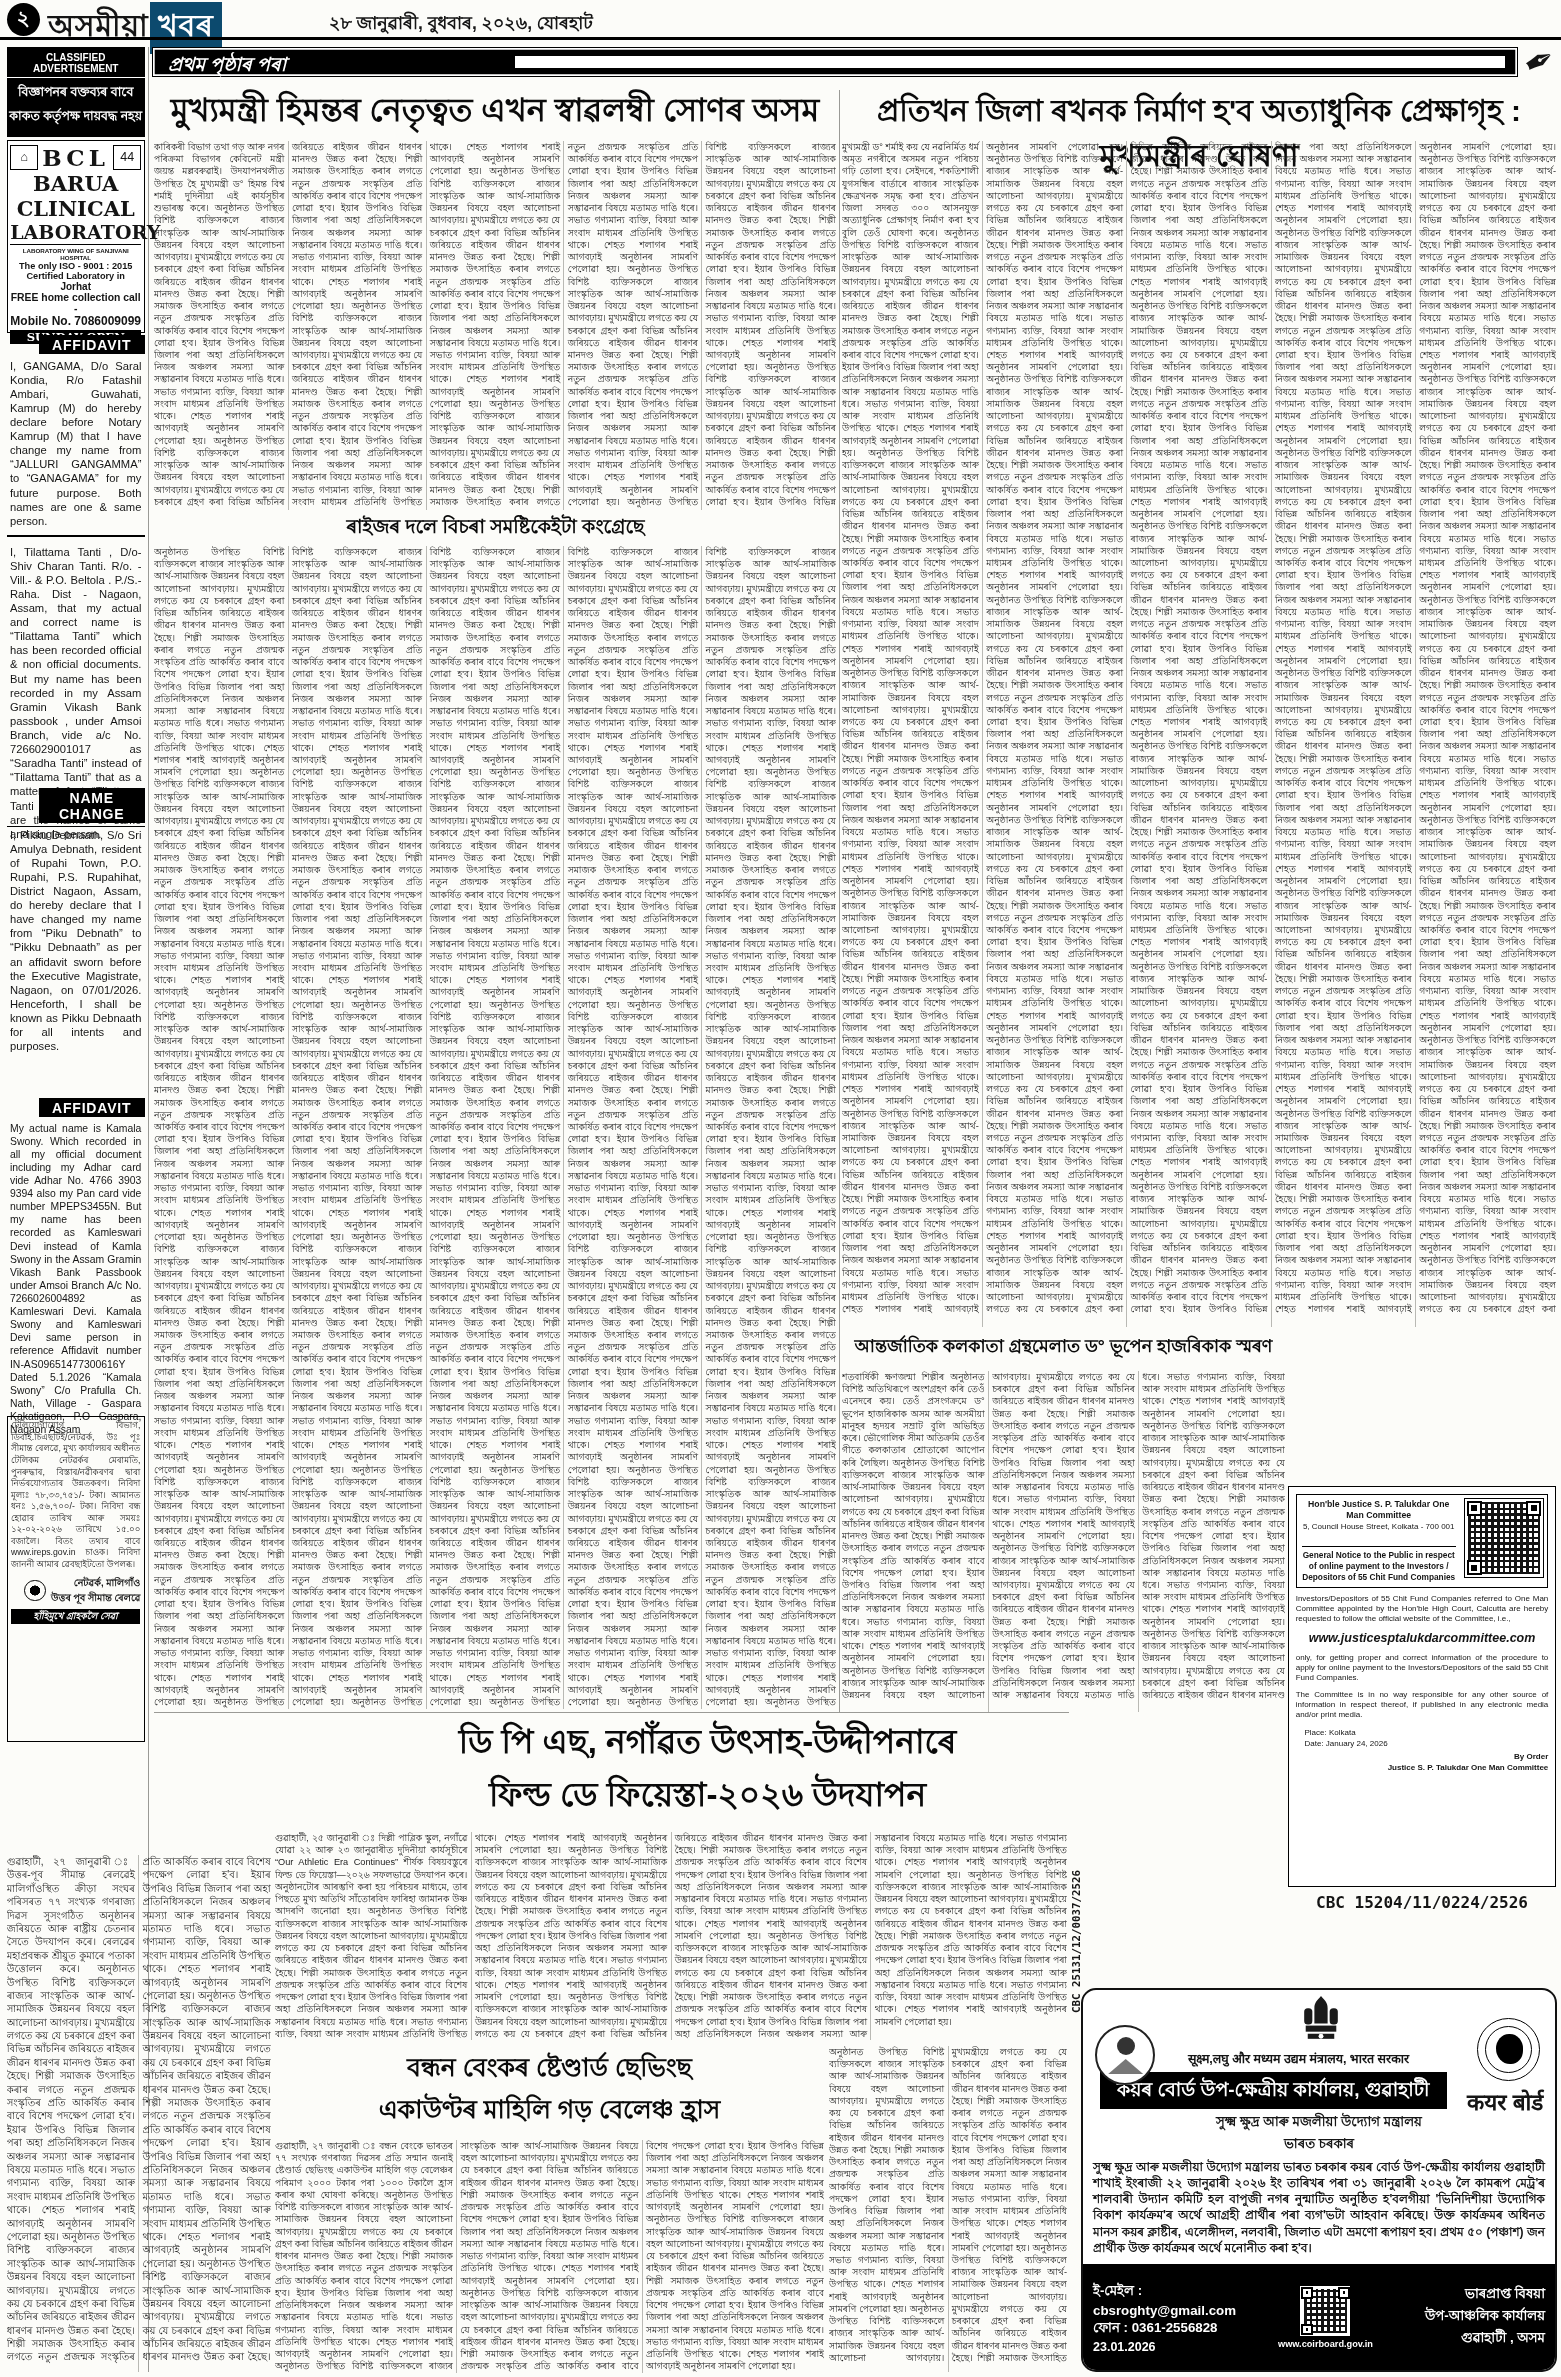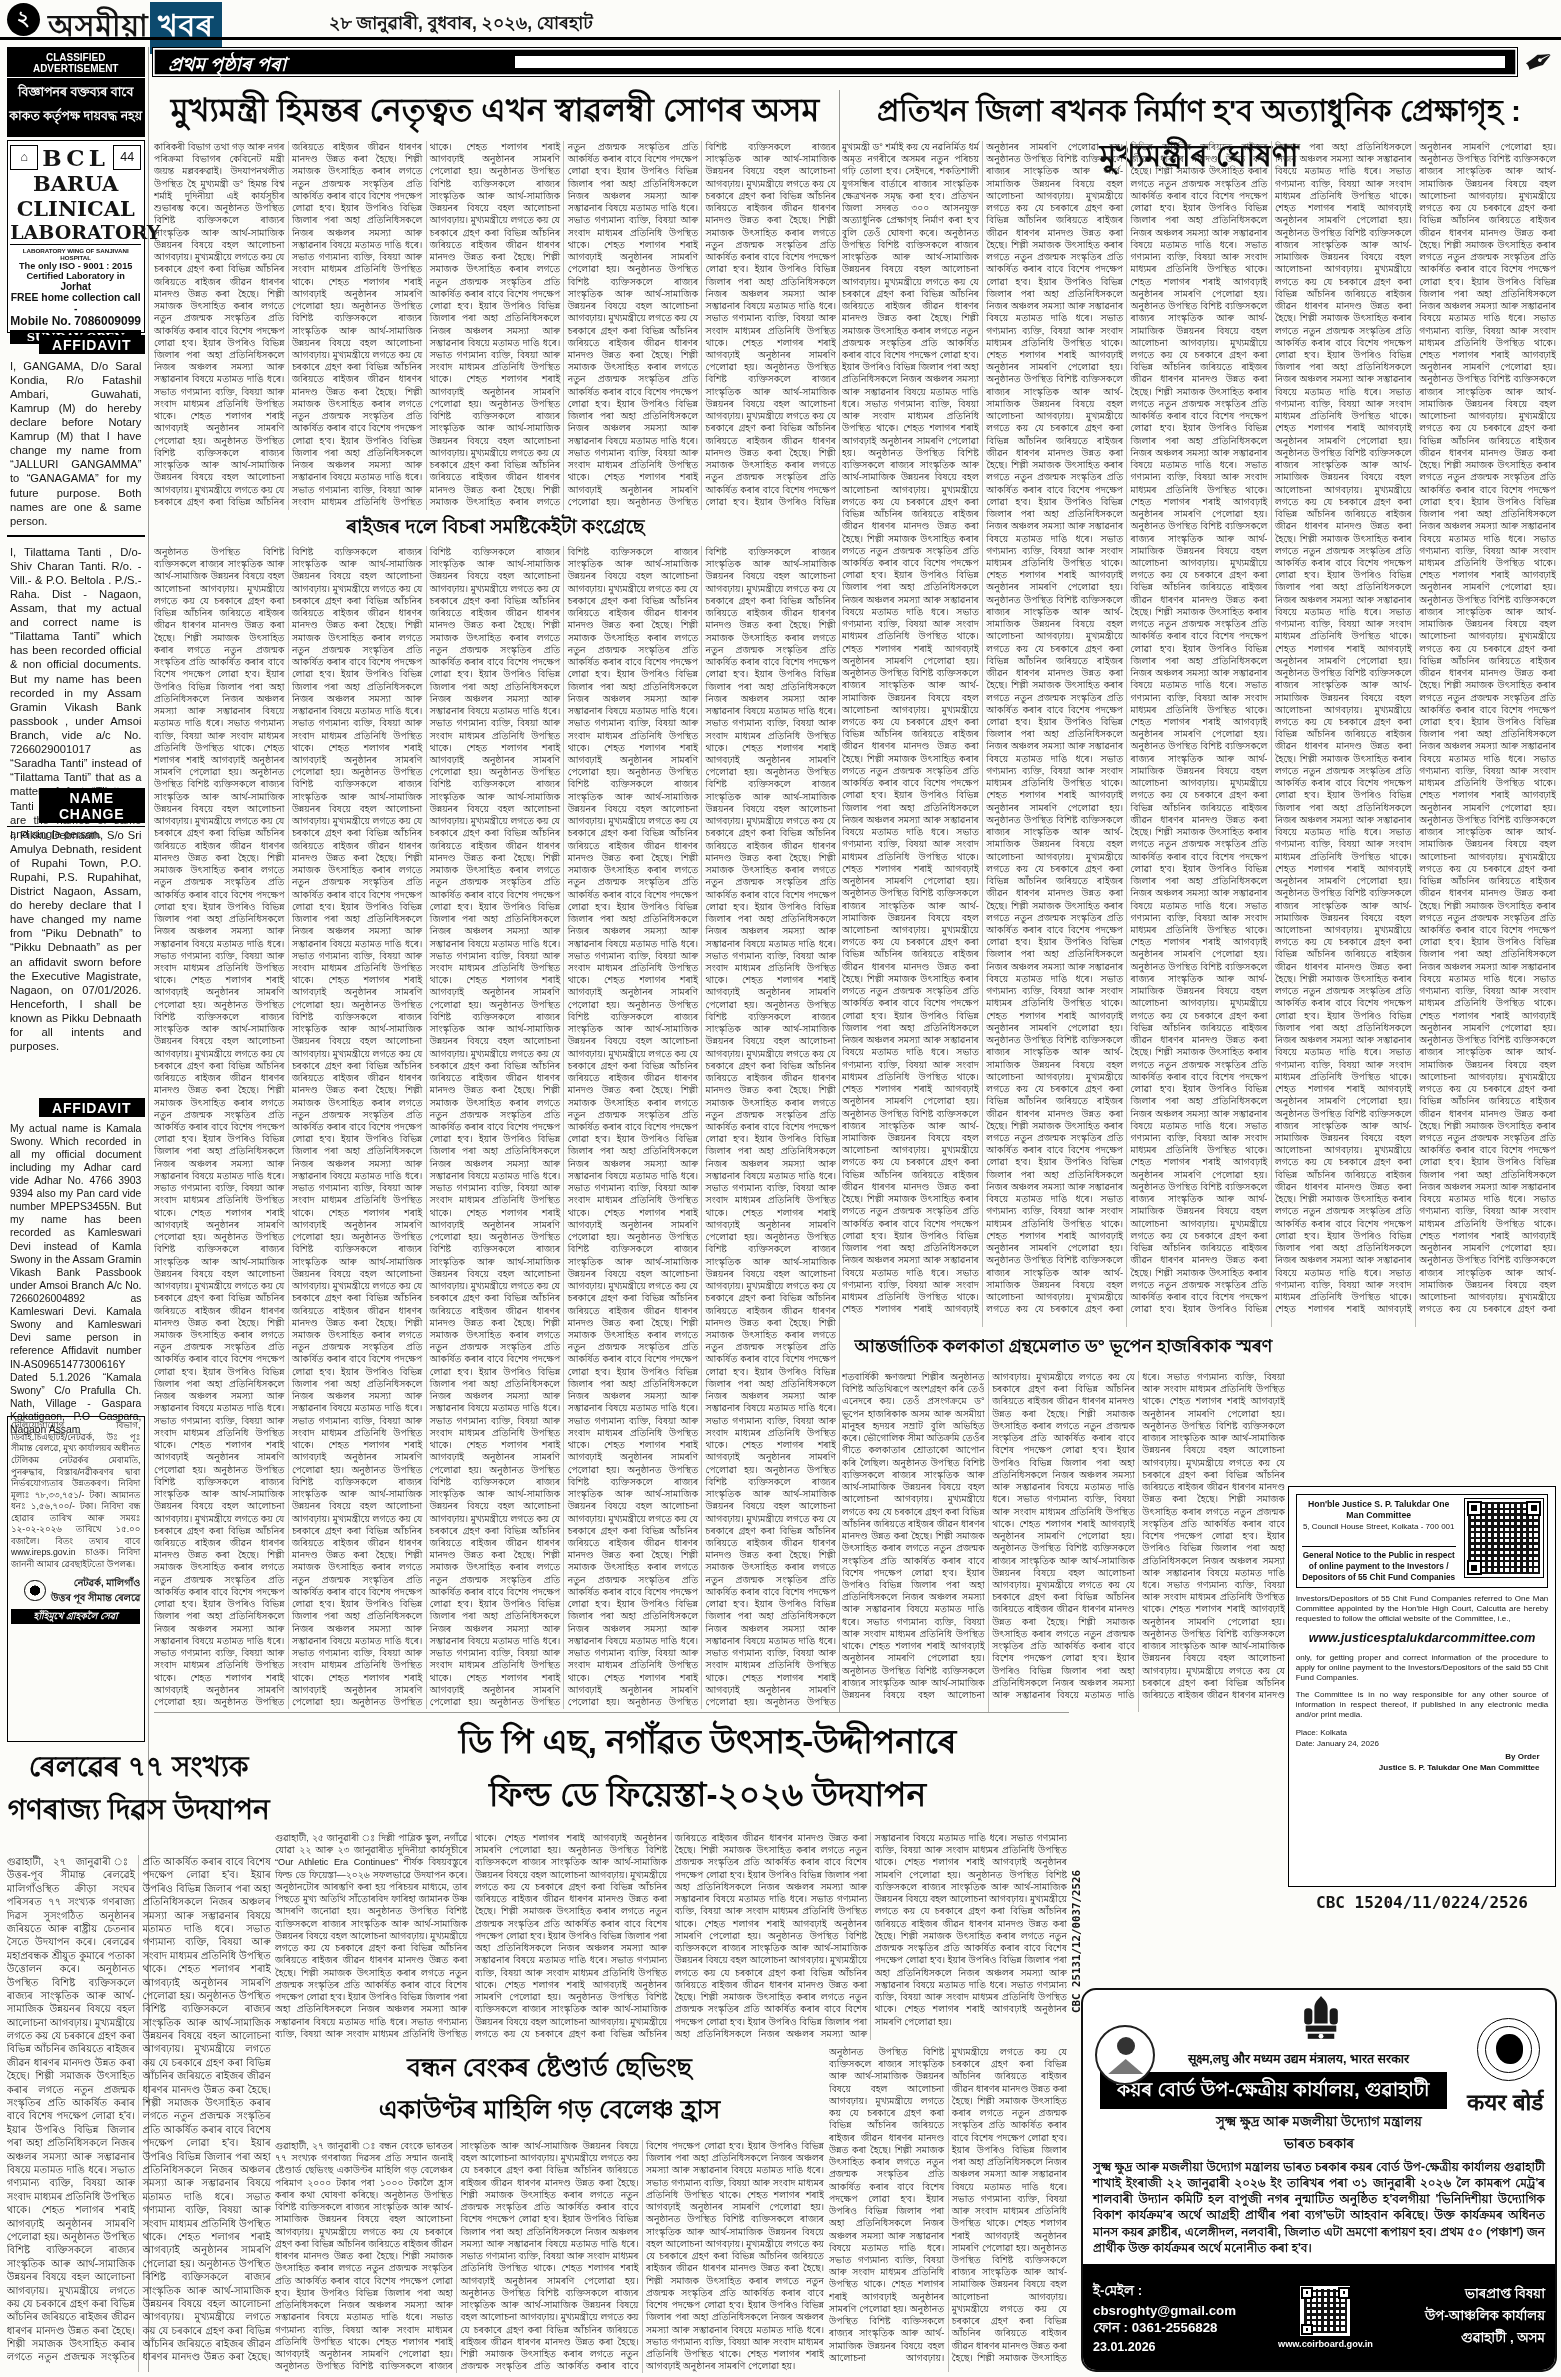--- a/index.html
+++ b/index.html
@@ -49,21 +49,21 @@
 
   
   .justice { border:1.7px solid #000; background:#fff; padding:6.7px; font-size:8px; line-height:1.3; }
   .j-headbox { border:1.2px solid #000; display:flex; }
   .j-left { flex:1; padding:4.2px 5px; }
   .j-title { font-weight:800; font-size:8.7px; text-align:center; }
   .j-addr { font-size:8px; text-align:center; border-bottom:0.8px solid #000; padding-bottom:14px; margin-bottom:3.3px; }
   .j-notice { font-weight:800; font-size:8.3px; text-align:center; }
   .j-url { font-weight:800; font-style:italic; font-size:12.5px; text-align:center; margin:5.8px 0; }
   .j-p { text-align:justify; margin-top:5.8px; }
-  .j-foot { display:flex; justify-content:flex-start; margin-top:7.5px; }
+  .j-foot { display:flex; justify-content:flex-end; margin-top:7.5px; }
   .j-byorder { text-align:right; font-weight:800;margin-top:24px; }
   .cbc { font-family:"DejaVu Sans Mono", monospace; font-weight:700; font-size:16px; text-align:center; }
 
   
   .coir { border:2.5px solid #111; border-radius:15px; background:#fff; overflow:hidden; }
   .coir-bar { background:#000; color:#fff; font-weight:800; font-size:19px; text-align:center; padding:2.5px 5px; }
   .coir-body { font-size:12px; font-weight:700; line-height:1.35; text-align:justify; padding:3.3px 10px; }
   .coir-foot { position:absolute; left:0; right:0; bottom:0; height:106px; background:#000; color:#fff;
                display:flex; align-items:center; padding:0 10px; border-radius:0 0 11.6px 11.6px; }
   .girl-logo { width:60px; height:60px; border-radius:50%; border:2.5px solid #222; position:relative; background:#fff; }
@@ -146,24 +146,20 @@
     <div style="display:flex; align-items:center; justify-content:flex-end; gap:5px; margin-top:5px;">
       <span class="rail-logo"></span>
       <span style="text-align:right; font-size:9.6px; font-weight:700;">
         <div>নেটৱৰ্ক, মালিগাঁও</div>
         <div>উত্তৰ পূব সীমান্ত ৰেলৱে</div>
       </span>
     </div>
     <div class="strip" style="font-size:9.2px; font-style:italic; margin-top:3.3px;">হাঁহিমুখে গ্ৰাহকলৈ সেৱা</div>
   </div>
 
-  <div class="blk head-xl" style="left:6.7px; top:1745px; width:264px; font-size:28px; line-height:1.55;">
-    <div>ৰেলৱেৰ ৭৭ সংখ্যক</div>
-    <div>গণৰাজ্য দিৱস উদযাপন</div>
-  </div>
   <div class="blk" style="left:6.7px; top:1855px; width:264px; height:517px;">
     <div class="cols body-md" style="column-count:2;">
       <span>গুৱাহাটী, ২৭ জানুৱাৰী ঃ উত্তৰ-পূব সীমান্ত ৰেলৱেই মালিগাঁওস্থিত ক্ৰীড়া সংঘৰ পৰিসৰত ৭৭ সংখ্যক গণৰাজ্য দিৱস সুসংগঠিত অনুষ্ঠানৰ জৰিয়তে আৰু ৰাষ্ট্ৰীয় চেতনাৰ সৈতে উদযাপন কৰে। ৰেলৱেৰ মহাপ্ৰবন্ধক শ্ৰীয়ুত কুমাৰে পতাকা উত্তোলন কৰে।</span>
       <span> অনুষ্ঠানত উপস্থিত বিশিষ্ট ব্যক্তিসকলে ৰাজ্যৰ সাংস্কৃতিক আৰু আৰ্থ-সামাজিক উন্নয়নৰ বিষয়ে বহল আলোচনা আগবঢ়ায়। মুখ্যমন্ত্ৰীয়ে লগতে কয় যে চৰকাৰে গ্ৰহণ কৰা বিভিন্ন আঁচনিৰ জৰিয়তে ৰাইজৰ জীৱন ধাৰণৰ মানদণ্ড উন্নত কৰা হৈছে। শিল্পী সমাজক উৎসাহিত কৰাৰ লগতে নতুন প্ৰজন্মক সংস্কৃতিৰ প্ৰতি আকৰ্ষিত কৰাৰ বাবে বিশেষ পদক্ষেপ লোৱা হ'ব। ইয়াৰ উপৰিও বিভিন্ন জিলাৰ পৰা অহা প্ৰতিনিধিসকলে নিজৰ অঞ্চলৰ সমস্যা আৰু সম্ভাৱনাৰ বিষয়ে মতামত দাঙি ধৰে। সভাত গণ্যমান্য ব্যক্তি, বিষয়া আৰু সংবাদ মাধ্যমৰ প্ৰতিনিধি উপস্থিত থাকে। শেহত শলাগৰ শৰাই আগবঢ়াই অনুষ্ঠানৰ সামৰণি পেলোৱা হয়। অনুষ্ঠানত উপস্থিত বিশিষ্ট ব্যক্তিসকলে ৰাজ্যৰ সাংস্কৃতিক আৰু আৰ্থ-সামাজিক উন্নয়নৰ বিষয়ে বহল আলোচনা আগবঢ়ায়। মুখ্যমন্ত্ৰীয়ে লগতে কয় যে চৰকাৰে গ্ৰহণ কৰা বিভিন্ন আঁচনিৰ জৰিয়তে ৰাইজৰ জীৱন ধাৰণৰ মানদণ্ড উন্নত কৰা হৈছে। শিল্পী সমাজক উৎসাহিত কৰাৰ লগতে নতুন প্ৰজন্মক সংস্কৃতিৰ প্ৰতি আকৰ্ষিত কৰাৰ বাবে বিশেষ পদক্ষেপ লোৱা হ'ব। ইয়াৰ উপৰিও বিভিন্ন জিলাৰ পৰা অহা প্ৰতিনিধিসকলে নিজৰ অঞ্চলৰ সমস্যা আৰু সম্ভাৱনাৰ বিষয়ে মতামত দাঙি ধৰে। সভাত গণ্যমান্য ব্যক্তি, বিষয়া আৰু সংবাদ মাধ্যমৰ প্ৰতিনিধি উপস্থিত থাকে। শেহত শলাগৰ শৰাই আগবঢ়াই অনুষ্ঠানৰ সামৰণি পেলোৱা হয়। অনুষ্ঠানত উপস্থিত বিশিষ্ট ব্যক্তিসকলে ৰাজ্যৰ সাংস্কৃতিক আৰু আৰ্থ-সামাজিক উন্নয়নৰ বিষয়ে বহল আলোচনা আগবঢ়ায়। মুখ্যমন্ত্ৰীয়ে লগতে কয় যে চৰকাৰে গ্ৰহণ কৰা বিভিন্ন আঁচনিৰ জৰিয়তে ৰাইজৰ জীৱন ধাৰণৰ মানদণ্ড উন্নত কৰা হৈছে। শিল্পী সমাজক উৎসাহিত কৰাৰ লগতে নতুন প্ৰজন্মক সংস্কৃতিৰ প্ৰতি আকৰ্ষিত কৰাৰ বাবে বিশেষ পদক্ষেপ লোৱা হ'ব। ইয়াৰ উপৰিও বিভিন্ন জিলাৰ পৰা অহা প্ৰতিনিধিসকলে নিজৰ অঞ্চলৰ সমস্যা আৰু সম্ভাৱনাৰ বিষয়ে মতামত দাঙি ধৰে। সভাত গণ্যমান্য ব্যক্তি, বিষয়া আৰু সংবাদ মাধ্যমৰ প্ৰতিনিধি উপস্থিত থাকে। শেহত শলাগৰ শৰাই আগবঢ়াই অনুষ্ঠানৰ সামৰণি পেলোৱা হয়। অনুষ্ঠানত উপস্থিত বিশিষ্ট ব্যক্তিসকলে ৰাজ্যৰ সাংস্কৃতিক আৰু আৰ্থ-সামাজিক উন্নয়নৰ বিষয়ে বহল আলোচনা আগবঢ়ায়। মুখ্যমন্ত্ৰীয়ে লগতে কয় যে চৰকাৰে গ্ৰহণ কৰা বিভিন্ন আঁচনিৰ জৰিয়তে ৰাইজৰ জীৱন ধাৰণৰ মানদণ্ড উন্নত কৰা হৈছে। শিল্পী সমাজক উৎসাহিত কৰাৰ লগতে নতুন প্ৰজন্মক সংস্কৃতিৰ প্ৰতি আকৰ্ষিত কৰাৰ বাবে বিশেষ পদক্ষেপ লোৱা হ'ব। ইয়াৰ উপৰিও বিভিন্ন জিলাৰ পৰা অহা প্ৰতিনিধিসকলে নিজৰ অঞ্চলৰ সমস্যা আৰু সম্ভাৱনাৰ বিষয়ে মতামত দাঙি ধৰে। সভাত গণ্যমান্য ব্যক্তি, বিষয়া আৰু সংবাদ মাধ্যমৰ প্ৰতিনিধি উপস্থিত থাকে। শেহত শলাগৰ শৰাই আগবঢ়াই অনুষ্ঠানৰ সামৰণি পেলোৱা হয়। অনুষ্ঠানত উপস্থিত বিশিষ্ট ব্যক্তিসকলে ৰাজ্যৰ সাংস্কৃতিক আৰু আৰ্থ-সামাজিক উন্নয়নৰ বিষয়ে বহল আলোচনা আগবঢ়ায়। মুখ্যমন্ত্ৰীয়ে লগতে কয় যে চৰকাৰে গ্ৰহণ কৰা বিভিন্ন আঁচনিৰ জৰিয়তে ৰাইজৰ জীৱন ধাৰণৰ মানদণ্ড উন্নত কৰা হৈছে। শিল্পী সমাজক উৎসাহিত কৰাৰ লগতে নতুন প্ৰজন্মক সংস্কৃতিৰ প্ৰতি আকৰ্ষিত কৰাৰ বাবে বিশেষ পদক্ষেপ লোৱা হ'ব। ইয়াৰ উপৰিও বিভিন্ন জিলাৰ পৰা অহা প্ৰতিনিধিসকলে নিজৰ অঞ্চলৰ সমস্যা আৰু সম্ভাৱনাৰ বিষয়ে মতামত দাঙি ধৰে। সভাত গণ্যমান্য ব্যক্তি, বিষয়া আৰু সংবাদ মাধ্যমৰ প্ৰতিনিধি উপস্থিত থাকে। শেহত শলাগৰ শৰাই আগবঢ়াই অনুষ্ঠানৰ সামৰণি পেলোৱা হয়।</span>
     </div>
   </div>
 
   <div class="blk head-xl" style="left:154px; top:88px; width:682px; font-size:32px; line-height:45px;">মুখ্যমন্ত্ৰী হিমন্তৰ নেতৃত্বত এখন স্বাৱলম্বী সোণৰ অসম</div>
   <div class="blk head-xl" style="left:842px; top:88px; width:714px; font-size:30px; line-height:45px;">প্ৰতিখন জিলা ৰখনক নিৰ্মাণ হ'ব অত্যাধুনিক প্ৰেক্ষাগৃহ : মুখ্যমন্ত্ৰীৰ ঘোষণা</div>
 

